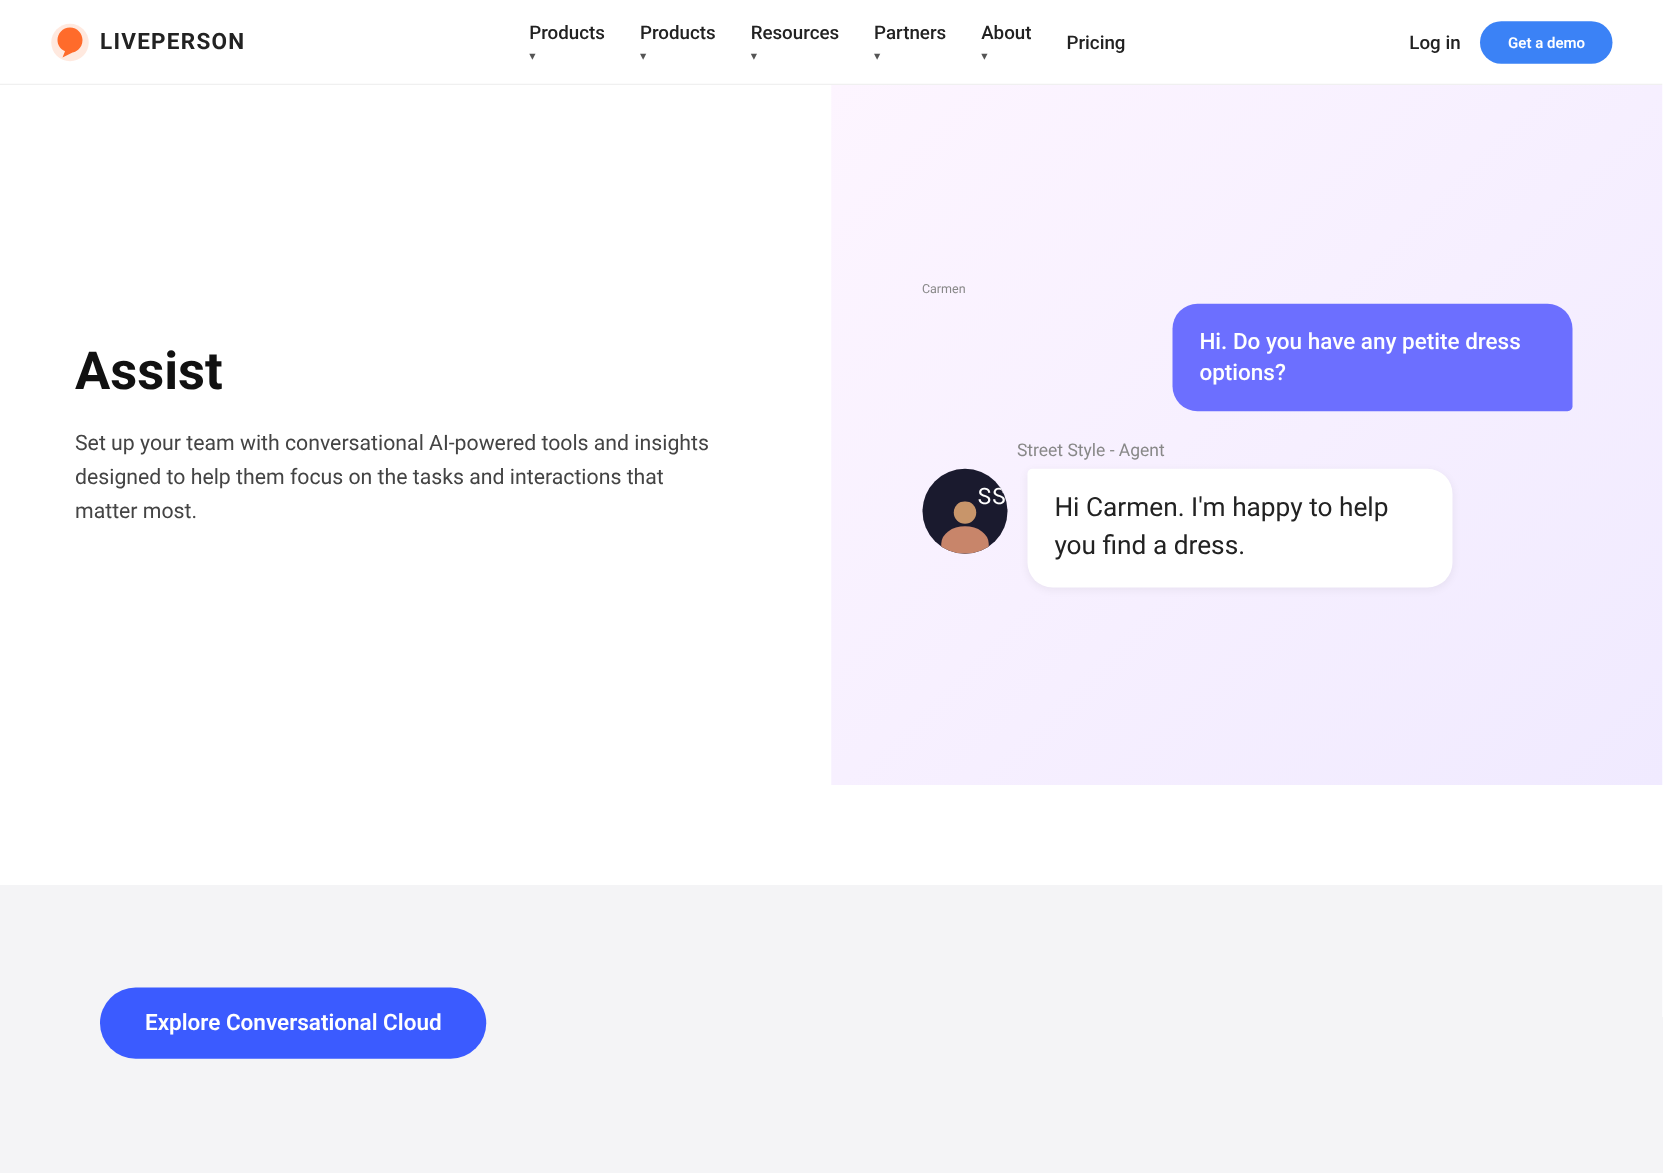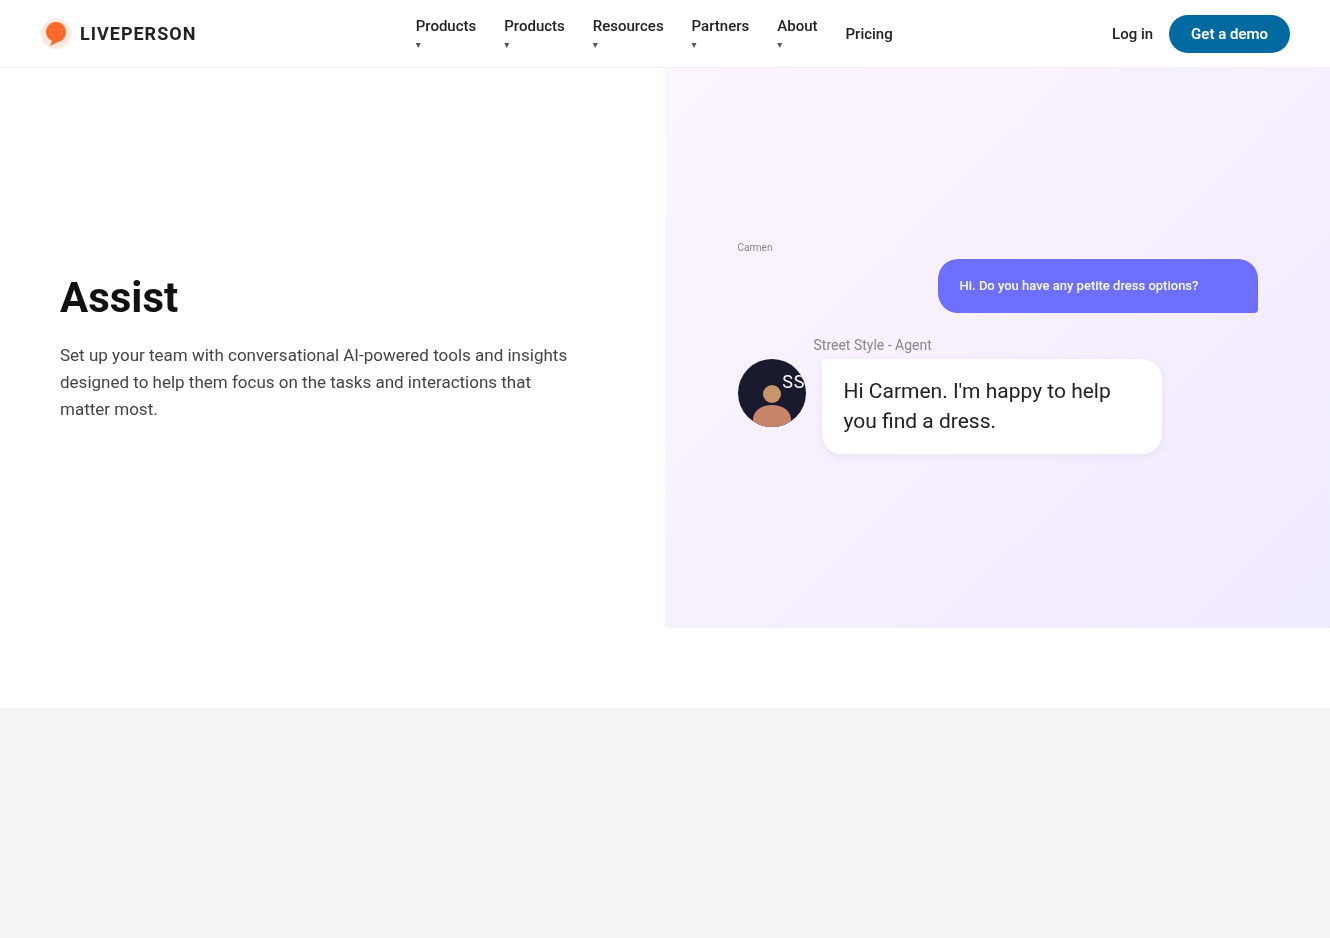--- a/index.html
+++ b/index.html
@@ -52,26 +52,26 @@
       align-items: center;
       gap: 16px;
     }
     .login-btn {
       text-decoration: none;
       color: #222;
       font-size: 15px;
       font-weight: 500;
     }
     .demo-btn {
-      background: #0369a1;
+      background: #3b82f6;
       color: #fff;
       border: none;
       border-radius: 24px;
       padding: 10px 22px;
-      font-size: 15px;
+      font-size: 12px;
       font-weight: 600;
       cursor: pointer;
       text-decoration: none;
     }
 
     
     .main-section {
       display: flex;
       width: 100%;
       min-height: 560px;
@@ -125,21 +125,21 @@
       font-size: 10px;
       color: #888;
       margin-bottom: 6px;
       padding-right: 4px;
     }
     .chat-bubble-user {
       background: #6C6FFF;
       color: #fff;
       border-radius: 20px 20px 4px 20px;
       padding: 18px 22px;
-      font-size: 13px;
+      font-size: 18px;
       line-height: 1.4;
       font-weight: 500;
       max-width: 320px;
       align-self: flex-end;
       margin-left: auto;
     }
     .chat-agent-row {
       display: flex;
       flex-direction: column;
       gap: 6px;
@@ -316,13 +316,14 @@
           <div class="chat-bubble-agent">Hi Carmen. I'm happy to help you find a dress.</div>
         </div>
       </div>
     </div>
   </div>
 </div>
 
 <div style="height:80px;background:#fff;"></div>
 
 <div class="cta-section">
+  <a href="#" class="cta-button">Explore Conversational Cloud</a>
 </div>
 
 </body></html>

